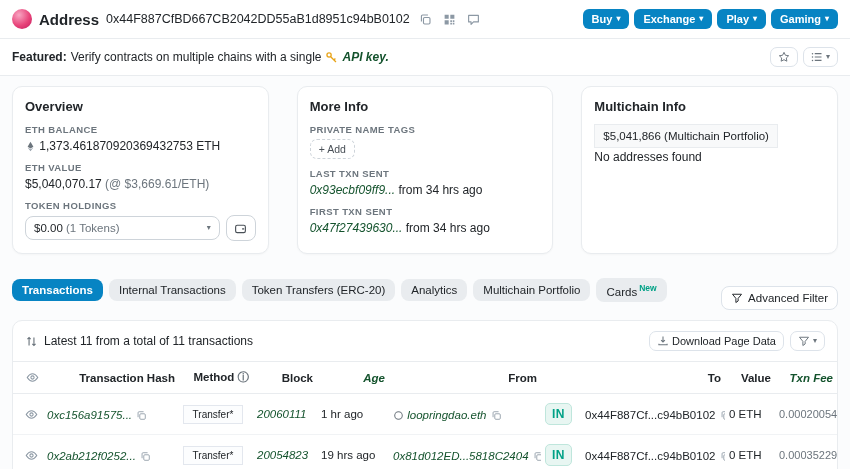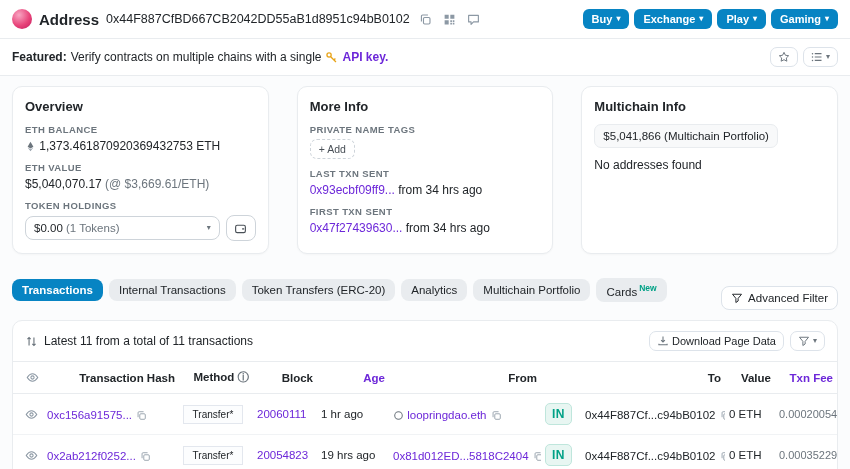--- a/index.html
+++ b/index.html
@@ -1,19 +1,19 @@
 <!DOCTYPE html>
 <html><head>
 <meta charset="utf-8">
 <style>
   * { margin:0; padding:0; box-sizing:border-box; }
   html,body { width:850px; height:469px; overflow:hidden; background:#fff;
     font-family:"Liberation Sans", sans-serif; color:#212529; font-size:12px; }
   a { text-decoration:none; }
-  .lnk { color:#6d28d9; cursor:pointer; }
+  .lnk { color:#14532d; cursor:pointer;font-style:italic; }
   .muted { color:#6c757d; }
   svg.ic { display:inline-block; vertical-align:-2px; }
   button { font-family:inherit; cursor:pointer; background:none; border:none; }
 
   
   .topbar { display:flex; align-items:center; gap:7px; padding:9px 12px; border-bottom:1px solid #e9ecef; background:#fff; }
   .avatar { width:20px; height:20px; border-radius:50%; flex:0 0 20px;
     background:radial-gradient(circle at 35% 30%, #f8a5c2 0%, #e8447a 55%, #c2185b 100%); }
   .pg-title { font-size:15px; font-weight:bold; }
   .addr-text { font-size:12.5px; color:#212529; }
@@ -37,22 +37,22 @@
   .card h2 { font-size:13px; margin-bottom:10px; }
   .lbl { font-size:9.5px; color:#6c757d; letter-spacing:.4px; margin:9px 0 4px; font-weight:bold; }
   .lbl:first-of-type { margin-top:0; }
   .val { font-size:12px; }
   .th-row { display:flex; gap:6px; margin-top:4px; align-items:center; }
   .select { flex:1; border:1px solid #ced4da; border-radius:8px; padding:5px 8px; display:flex;
     align-items:center; justify-content:space-between; font-size:11.5px; cursor:pointer; background:#fff; }
   .sqbtn { border:1px solid #ced4da; border-radius:8px; width:30px; height:26px; display:inline-flex;
     align-items:center; justify-content:center; color:#495057; background:#fff; }
   .addbtn { border:1px dashed #ced4da; border-radius:7px; font-size:10.5px; padding:3px 8px; color:#495057; background:#fff; }
-  .mc-badge { display:inline-block; border:1px solid #e9ecef; background:#f8f9fa; border-radius:7px;
-    padding:5px 8px; font-size:11.5px; margin-bottom:10px; }
+  .mc-badge { display:inline-block; border:1px solid #e9ecef; background:#f8f9fa; border-radius:0;
+    padding:5px 8px; font-size:11.5px; margin-bottom:2px; }
 
   
   .tabsrow { display:flex; align-items:center; gap:6px; padding:12px 12px 10px; flex-wrap:nowrap; }
   .tab { font-size:11.5px; padding:5px 10px; border-radius:8px; background:#e9ecef; color:#212529; white-space:nowrap; }
   .tab.active { background:#0784c3; color:#fff; font-weight:bold; }
   .tab .new { color:#00a186; font-size:8.5px; font-weight:bold; vertical-align:super; margin-left:2px; }
   .adv-filter { margin-left:auto; border:1px solid #dde3ea; background:#fff; border-radius:8px;
     padding:5px 9px; font-size:11.5px; color:#212529; display:inline-flex; gap:5px; align-items:center;margin-top:16px; }
 
   

